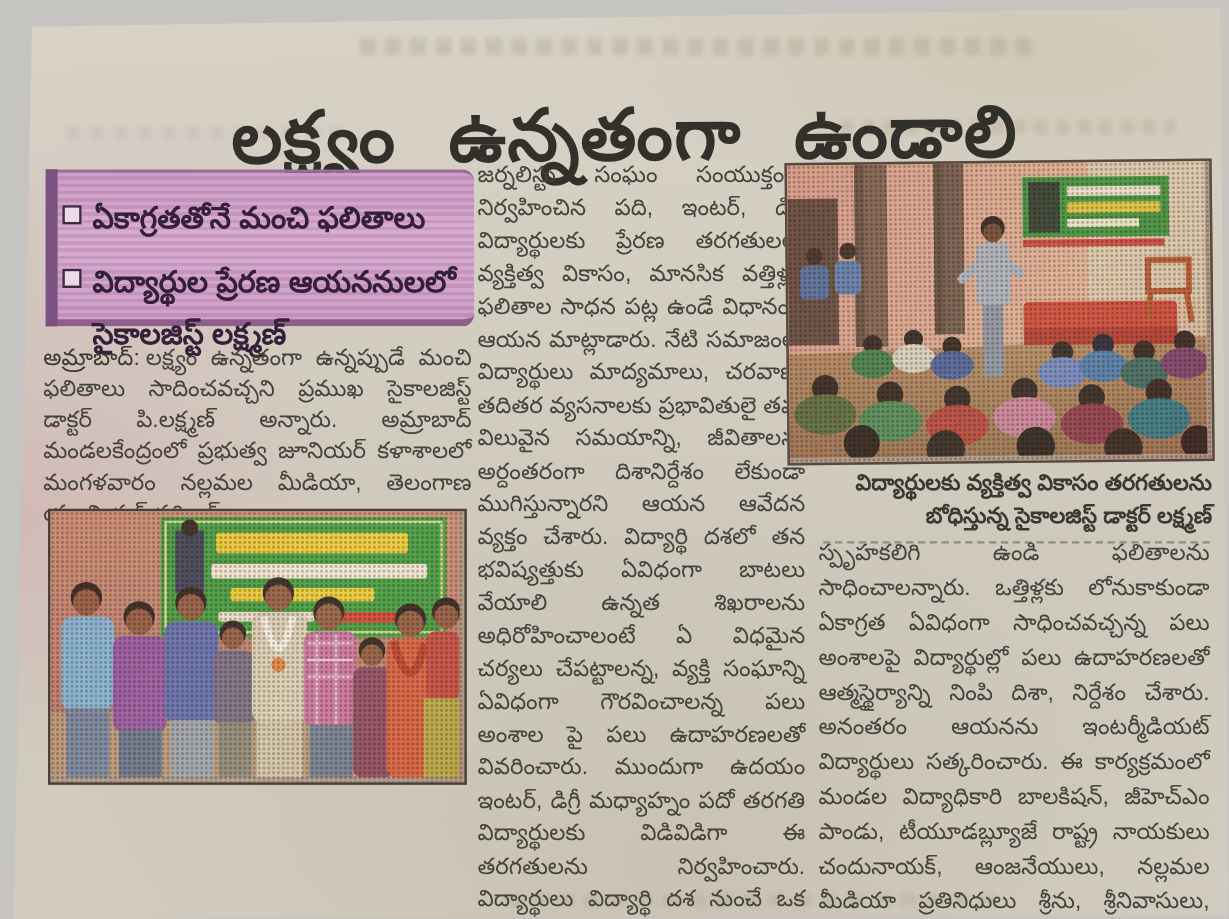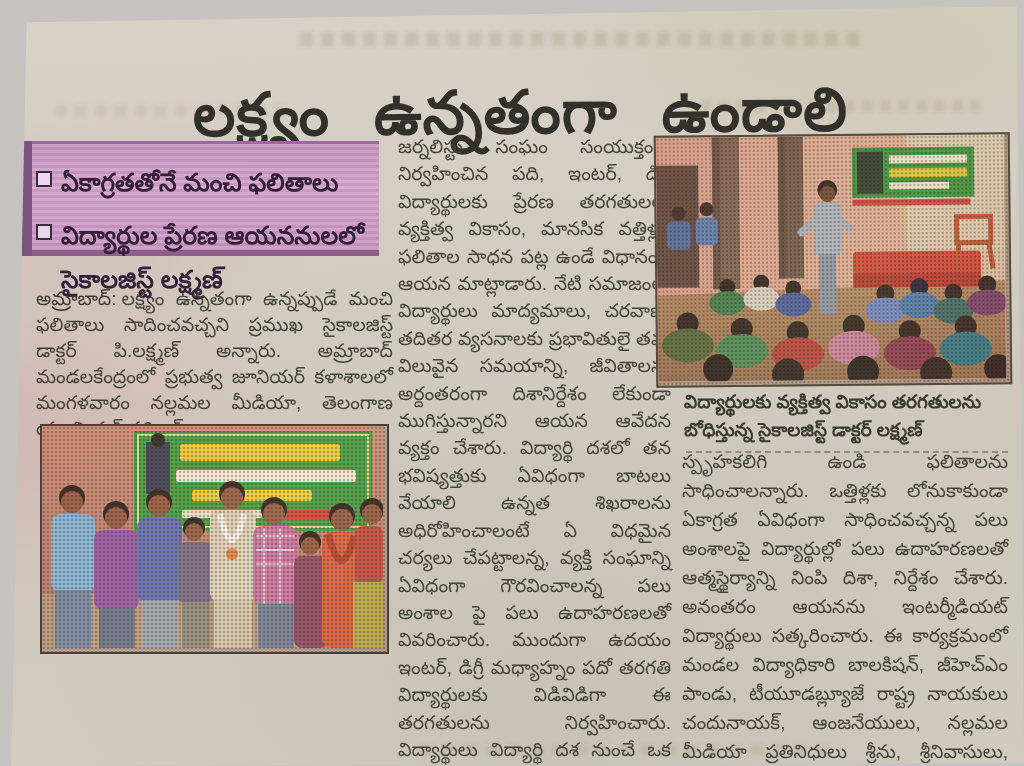--- a/index.html
+++ b/index.html
@@ -34,28 +34,29 @@
   .headline{
     position:absolute;left:48px;top:30px;width:945px;height:100px;
     display:flex;align-items:center;justify-content:center;
     font-size:60px;font-weight:700;color:#32302b;
     letter-spacing:1px;word-spacing:26px;white-space:nowrap;
     transform:rotate(-.5deg);
   }
 
   
   .hlbox{
-    position:absolute;left:22px;top:141px;width:357px;height:115px;
+    position:absolute;left:38px;top:141px;width:357px;height:131px;
     box-sizing:border-box;
     background:
       repeating-linear-gradient(180deg,rgba(255,255,255,.10) 0 3px,rgba(122,70,120,.10) 3px 6px),
       linear-gradient(180deg,#c793bf,#d2a3ca 40%,#c996c2);
     border-top:3px solid #9a6b98;
     border-bottom:6px solid #8f5f8c;
     padding:16px 10px 6px 14px;
+    border-radius:10px;
   }
   .hlbar{position:absolute;left:-0px;top:-3px;bottom:-6px;width:10px;background:#7c5280;}
   .hlrow{display:flex;gap:9px;margin-bottom:9px;}
   .hlbullet{
     flex:0 0 auto;width:12px;height:12px;margin-top:11px;
     background:#ead9e8;border:2.5px solid #3c2840;
   }
   .hltext{
     font-size:25px;line-height:44px;font-weight:700;color:#35203a;
   }
@@ -77,21 +78,21 @@
   .photo svg{display:block;}
   .halftone{
     position:absolute;inset:0;
     background-image:radial-gradient(rgba(42,30,24,.30) .8px, transparent 1.5px);
     background-size:4px 4px;mix-blend-mode:multiply;
   }
   .photocast{position:absolute;inset:0;background:linear-gradient(120deg,rgba(230,140,130,.14),rgba(255,230,190,.12) 60%,rgba(220,130,120,.16));}
 
   
   .caption{
-    position:absolute;text-align:left;font-weight:800;color:#3b3a30;
+    position:absolute;text-align:right;font-weight:800;color:#3b3a30;
     font-size:18.5px;line-height:28px;
   }
   .cap1{left:34px;top:658px;width:358px;}
   .cap1::after{content:"";display:block;width:215px;margin:7px auto 0;border-bottom:2px dashed #8f8b80;}
   .cap2{left:684px;top:388px;width:326px;}
   .cap2::after{content:"";display:block;width:322px;margin:7px auto 0;border-bottom:2px dashed #8f8b80;}
 </style>
 </head>
 <body>
 

